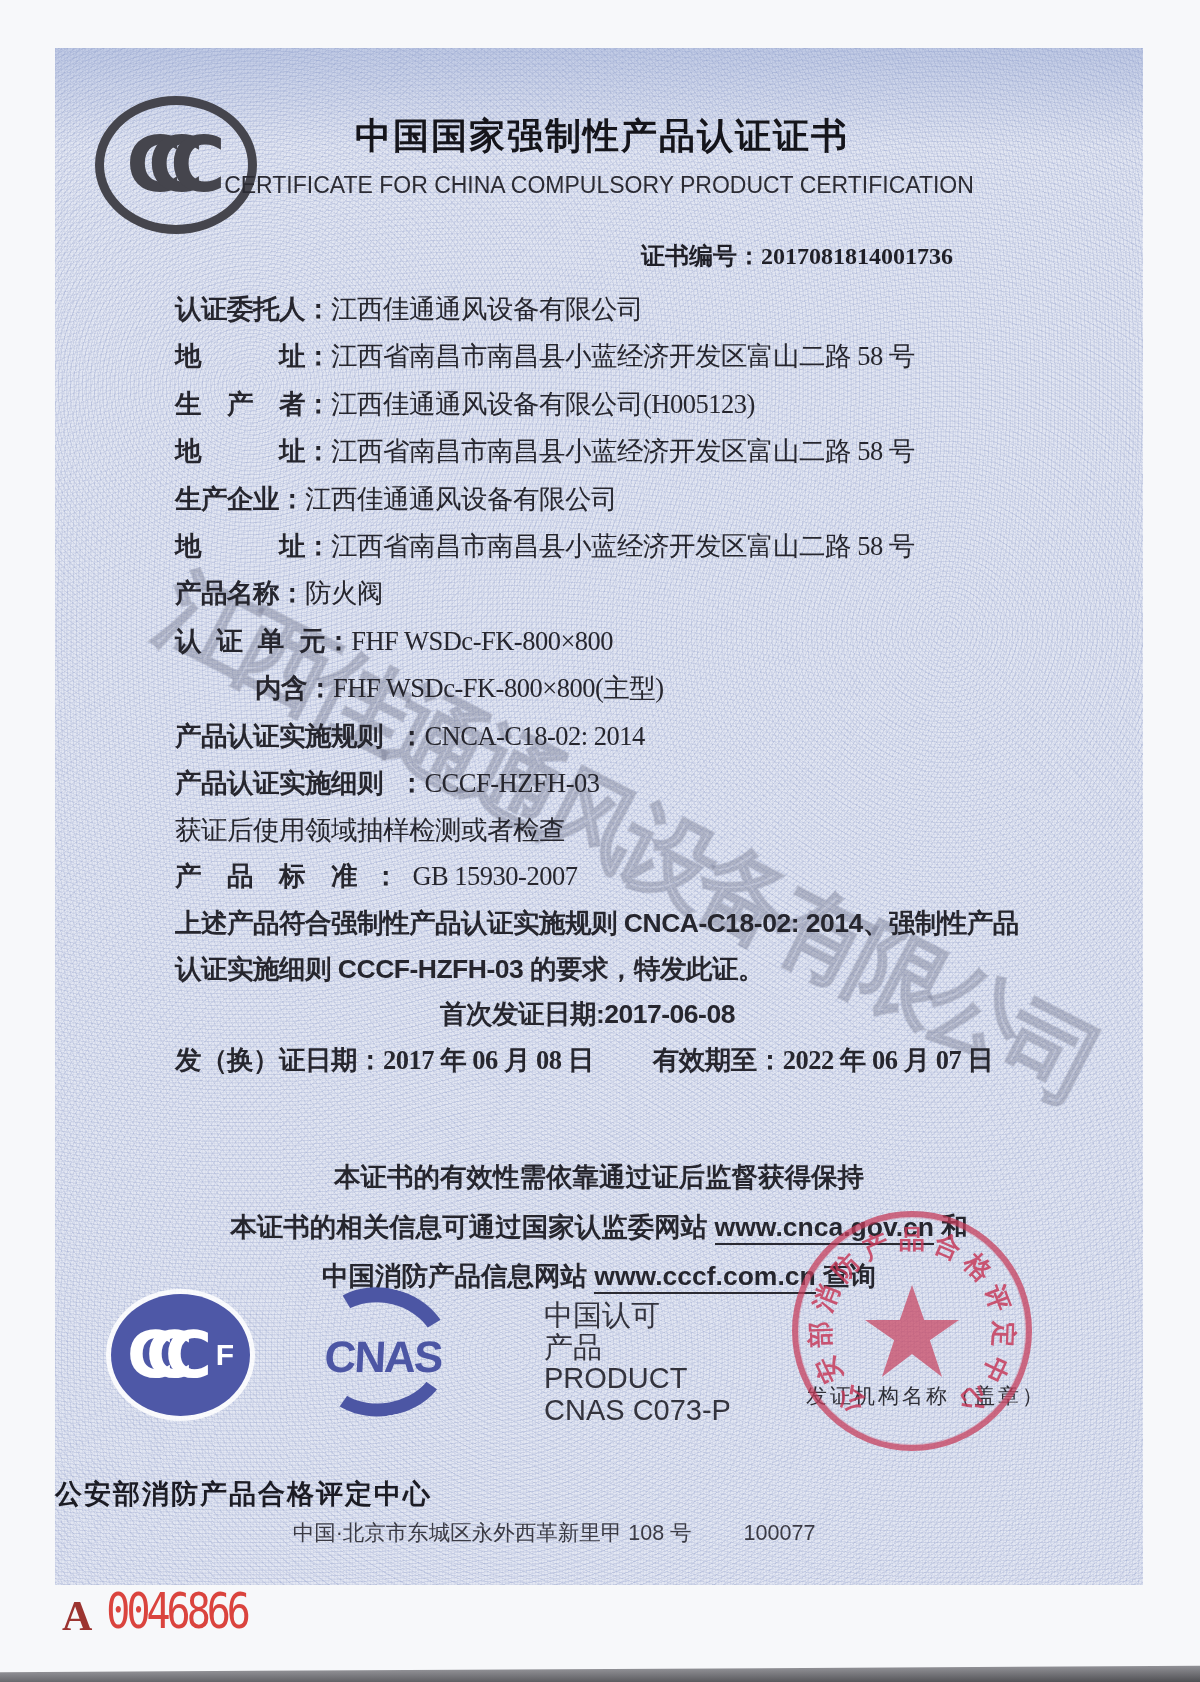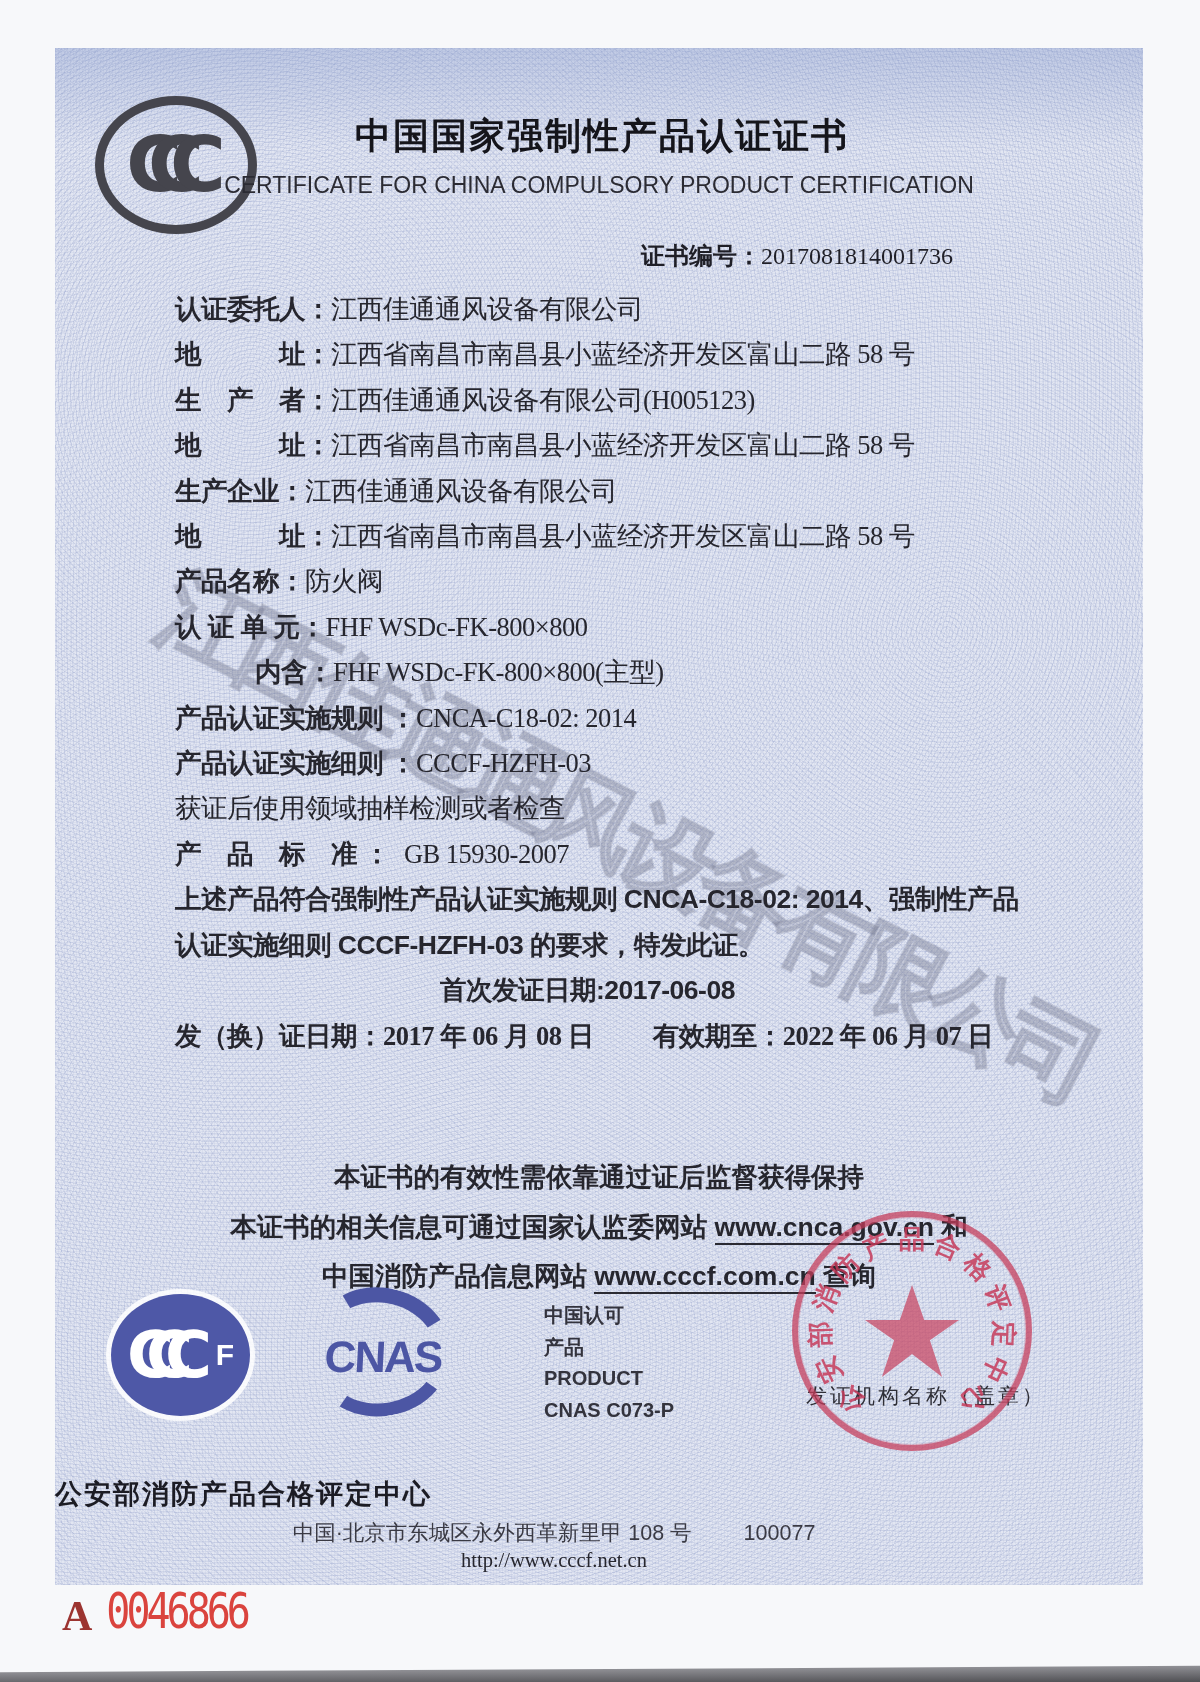--- a/index.html
+++ b/index.html
@@ -25,25 +25,25 @@
   .ccc-logo{position:absolute;left:40px;top:48px;width:144px;height:120px;border:9px solid #45454d;
         border-radius:50%;z-index:2;display:flex;align-items:center;justify-content:center;}
   .ccc-logo .glyph{font-family:"DejaVu Sans",sans-serif;font-weight:bold;font-size:76px;
         letter-spacing:-34px;color:#45454d;padding-right:34px;line-height:1;}
   .title{position:absolute;left:0;right:0;top:64px;text-align:center;z-index:2;
         font-size:36px;font-weight:bold;color:#15151b;letter-spacing:2px;padding-left:6px;}
   .subtitle{position:absolute;left:0;right:0;top:124px;text-align:center;z-index:2;
         font-size:23px;font-weight:500;color:#2b2b33;}
   .certno{position:absolute;top:192px;right:190px;z-index:2;font-size:24px;color:#1f1f27;}
   .certno .lab{font-weight:bold;}
-  .certno .num{font-family:"Liberation Serif",serif;}
+  .certno .num{font-family:"Liberation Serif",serif;font-weight:bold;}
   
   .fields{position:absolute;left:120px;top:239px;width:900px;z-index:2;
         font-size:26.5px;line-height:45.4px;letter-spacing:-0.5px;color:#26262e;white-space:nowrap;}
-  .row .lab{font-weight:bold;}
+  .row .lab{font-weight:bold;font-family:Liberation Mono, monospace;}
   .row .val{font-family:"Liberation Serif",serif;}
   .row.indent{padding-left:80px;}
   .row.pad .val{margin-left:14px;}
   .row.stmt{font-weight:bold;}
   .row.first-issue{padding-left:265px;font-weight:bold;}
   .row.issue .lab,.row.issue .val{font-weight:bold;}
   .row.issue .gap2{margin-left:59px;}
   
   .notice{position:absolute;left:0;right:0;top:1105px;text-align:center;z-index:2;
         font-size:26.5px;line-height:49.5px;font-weight:600;color:#26262e;}
@@ -54,21 +54,21 @@
   .cccf .glyph{position:absolute;left:16px;top:24px;font-family:"DejaVu Sans",sans-serif;
         font-weight:bold;font-size:64px;letter-spacing:-28px;color:#ffffff;line-height:74px;}
   .cccf .f{position:absolute;right:16px;top:44px;font-size:30px;font-weight:bold;color:#fff;}
   .cnas{position:absolute;left:252px;top:1240px;width:152px;height:134px;z-index:2;}
   .cnas .arc1{position:absolute;left:6px;top:0;width:108px;height:86px;border-radius:50%;
         border:15px solid transparent;border-top-color:#4c56a4;transform:rotate(14deg);}
   .cnas .arc2{position:absolute;left:8px;top:20px;width:108px;height:82px;border-radius:50%;
         border:13px solid transparent;border-bottom-color:#4c56a4;transform:rotate(-10deg);}
   .cnas .txt{position:absolute;left:0;right:0;top:44px;text-align:center;font-size:44px;
         font-weight:bold;color:#4c56a4;letter-spacing:-2px;transform:skewX(-3deg);}
-  .accred{position:absolute;left:489px;top:1252px;z-index:2;font-size:20px;line-height:31.5px;color:#33333d;font-weight:bold;}
+  .accred{position:absolute;left:489px;top:1252px;z-index:2;font-size:29px;line-height:31.5px;color:#33333d;}
   
   .stamp-caption{position:absolute;left:671px;top:1334px;width:400px;text-align:center;z-index:3;
         font-size:21px;letter-spacing:3px;color:#2e2e36;font-family:"Liberation Serif",serif;}
   .stamp{position:absolute;left:737px;top:1163px;width:240px;height:240px;z-index:5;opacity:.92;}
   .stamp .ring{position:absolute;left:0;top:0;right:0;bottom:0;border-radius:50%;
         border:6px solid rgba(197,60,90,.8);box-shadow:inset 0 0 0 1px rgba(197,60,90,.25);}
   .stamp .star{position:absolute;left:73px;top:74px;width:94px;height:92px;background:rgba(200,68,96,.78);
         clip-path:polygon(50% 0%,63% 38%,100% 38%,69% 60%,82% 100%,50% 75%,18% 100%,31% 60%,0% 38%,37% 38%);}
   .stamp .arc-char{position:absolute;left:50%;top:50%;width:30px;height:30px;margin-left:-15px;margin-top:-15px;
         font-size:26px;font-weight:bold;color:rgba(197,55,88,.9);text-align:center;line-height:30px;}
@@ -164,20 +164,19 @@
         <span class="arc-char" style="transform: rotate(69deg) translateY(-92px);">评</span>
         <span class="arc-char" style="transform: rotate(92deg) translateY(-92px);">定</span>
         <span class="arc-char" style="transform: rotate(115deg) translateY(-92px);">中</span>
         <span class="arc-char" style="transform: rotate(138deg) translateY(-92px);">心</span>
       </div>
 
     <div class="org">公安部消防产品合格评定中心</div>
     <div class="addr">
       <span>中国·北京市东城区永外西革新里甲 108 号</span><span class="post">100077</span>
     </div>
-    <div class="site">http://www.cccf.net.cn</div>
   </div>
 
   <div class="serial">
     <span class="pfx">A</span><span class="num">0046866</span>
   </div>
   <div class="scan-edge"></div>
 </div>
 
 </body></html>

